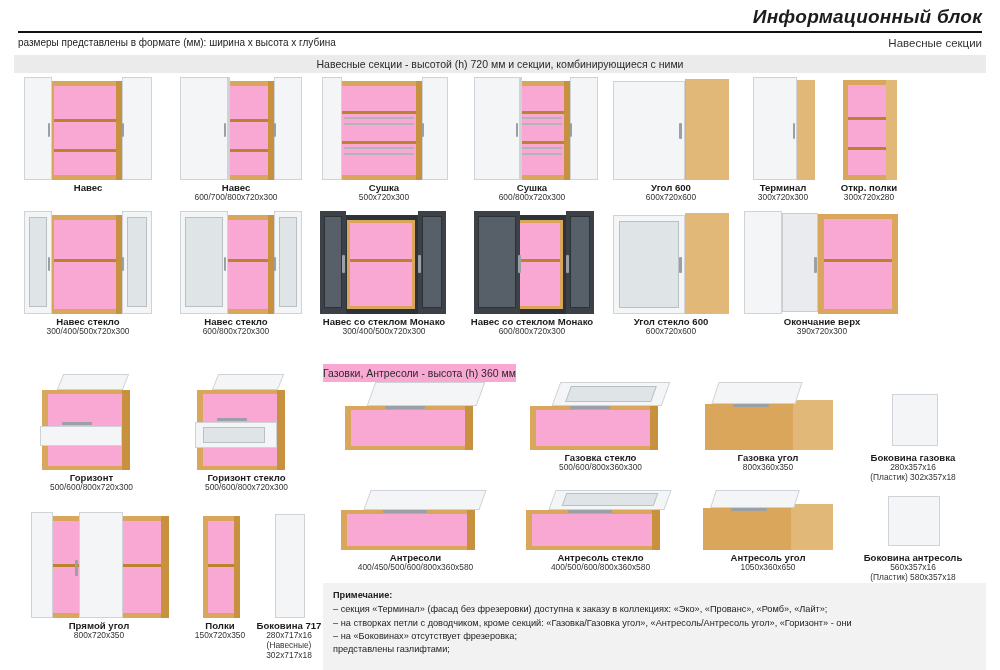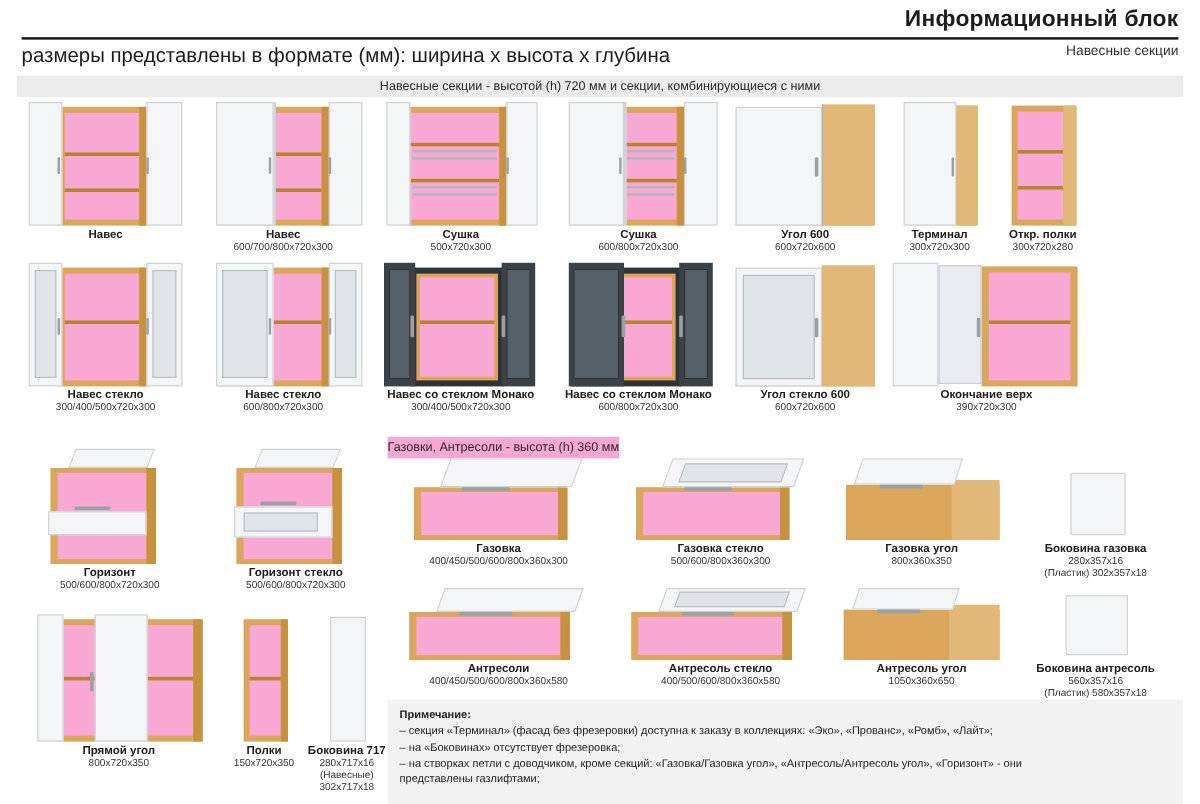--- a/index.html
+++ b/index.html
@@ -9,24 +9,24 @@
     font-family:"Liberation Sans", sans-serif;
     background:#ffffff;
     color:#1c1c1c;
     overflow:hidden;
   }
   .page { position:relative; width:1000px; height:670px; }
 
   
   .hdr { padding:6px 18px 0 18px; }
   .hdr-top { display:flex; justify-content:flex-end; align-items:flex-end; }
-  .hdr-title { font-size:19px; font-weight:bold; letter-spacing:.2px; }
+  .hdr-title { font-size:19px; font-weight:bold; letter-spacing:.2px;font-style:italic; }
   .hdr-rule { border-bottom:2px solid #111; margin:3px 0 4px 0; }
   .hdr-bottom { display:flex; justify-content:space-between; align-items:flex-start; }
-  .hdr-sub-left { font-size:17px; }
+  .hdr-sub-left { font-size:10px; }
   .hdr-sub-right { font-size:11.5px; color:#333; }
 
   
   .band {
     background:#ebebeb; color:#2a2a2a;
     font-size:10.5px; text-align:center;
     padding:3px 0; margin:6px 14px 0 14px;
   }
   .band.inner { margin:0; }
 
@@ -351,24 +351,20 @@
 
   <div style="position:absolute;left:323px;right:14px;top:380px;display:flex;">
     <div class="cell" style="width:185px;">
       <div class="fig" style="width:178px;height:70px;">
         <div class="wood" style="left:18px;top:26px;width:126px;height:44px;"></div>
         <div class="inner" style="left:24px;top:30px;width:114px;height:36px;"></div>
         <div class="wood2" style="left:138px;top:26px;width:8px;height:44px;"></div>
         <div class="white" style="left:44px;top:2px;width:110px;height:24px;transform:skewX(-20deg);"></div>
         <div class="hl" style="left:58px;top:26px;width:40px;height:3px;"></div>
       </div>
-      <div class="cap">
-        <div class="t">Газовка</div>
-        <div class="d">400/450/500/600/800x360x300</div>
-      </div>
     </div>
     <div class="cell" style="width:185px;">
       <div class="fig" style="width:178px;height:70px;">
         <div class="wood" style="left:18px;top:26px;width:126px;height:44px;"></div>
         <div class="inner" style="left:24px;top:30px;width:114px;height:36px;"></div>
         <div class="wood2" style="left:138px;top:26px;width:8px;height:44px;"></div>
         <div class="white" style="left:44px;top:2px;width:110px;height:24px;transform:skewX(-20deg);"></div>
         <div class="glass" style="left:56px;top:6px;width:86px;height:16px;transform:skewX(-20deg);"></div>
         <div class="hl" style="left:58px;top:26px;width:40px;height:3px;"></div>
       </div>
@@ -490,18 +486,18 @@
         <div class="d" style="white-space:pre-line;">280x717x16
 (Навесные)
 302x717x18</div>
       </div>
     </div>
   </div>
 
   <div class="notes">
     <div class="nt">Примечание:</div>
     <div>– секция «Терминал» (фасад без фрезеровки) доступна к заказу в коллекциях: «Эко», «Прованс», «Ромб», «Лайт»;</div>
+    <div>– на створках петли с доводчиком, кроме секций: «Газовка/Газовка угол», «Антресоль/Антресоль угол», «Горизонт» - они</div>
     <div>– на «Боковинах» отсутствует фрезеровка;</div>
-    <div>– на створках петли с доводчиком, кроме секций: «Газовка/Газовка угол», «Антресоль/Антресоль угол», «Горизонт» - они</div>
     <div>представлены газлифтами;</div>
   </div>
 
 </div>
 
 </body></html>

